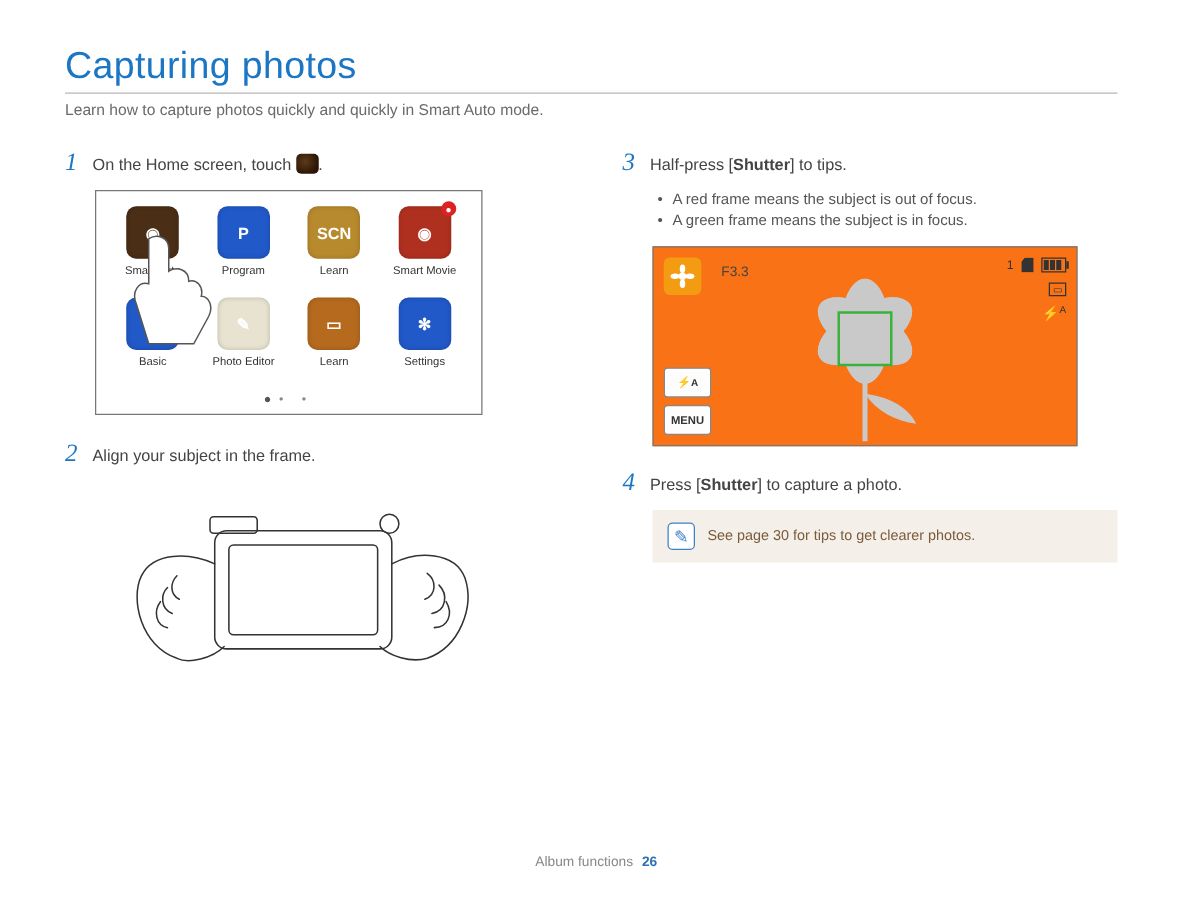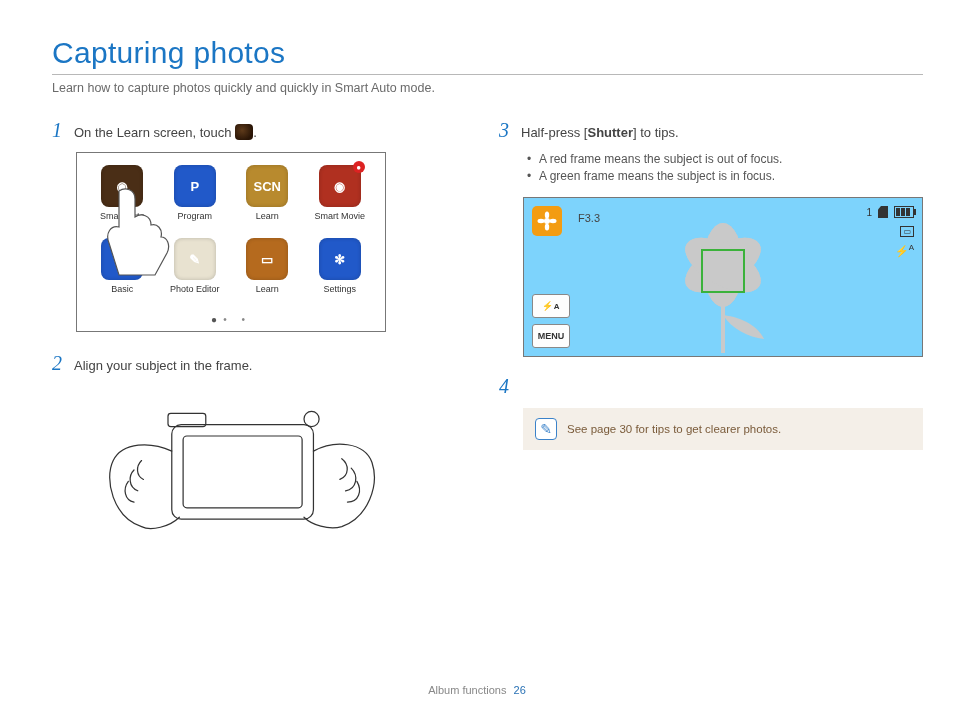--- a/index.html
+++ b/index.html
@@ -7,21 +7,21 @@
     padding: 0;
     font-family: Arial, Helvetica, sans-serif;
     color: #4a4a4a;
     background: #fff;
     width: 954px;
     height: 720px;
     overflow: hidden;
     position: relative;
   }
   .page {
-    padding: 36px 31px 0 52px;
+    padding: 36px 60px 0 52px;
   }
   .title {
     font-size: 30px;
     font-weight: 300;
     color: #1b76c4;
     margin: 0 0 4px 0;
     letter-spacing: 0.3px;
   }
   .rule {
     border: none;
@@ -139,24 +139,24 @@
     position: relative;
   }
   
   .fig-camera {
     margin: 0 0 0 24px;
     width: 320px;
   }
   
   .fig-lcd {
     margin: 10px 0 18px 24px;
-    width: 400px;
+    width: 340px;
     height: 160px;
     border: 1px solid #777;
-    background: #7dd3fc;
+    background: #f97316;
     position: relative;
     box-sizing: border-box;
     overflow: hidden;
   }
   .lcd-mode {
     position: absolute;
     top: 8px; left: 8px;
     width: 30px; height: 30px;
     background: #f39c12;
     border-radius: 5px;
@@ -232,21 +232,21 @@
   }
   
   .footer {
     position: absolute;
     bottom: 24px;
     left: 0; right: 0;
     text-align: center;
     font-size: 11px;
     color: #888;
   }
-  .footer .pagenum { color: #2a72b5; margin-left: 4px;}
+  .footer .pagenum { color: #2a72b5; margin-left: 4px; font-weight: bold;}
   
   .batt {
     display: inline-block;
     width: 18px; height: 10px;
     border: 1px solid #333;
     position: relative;
     vertical-align: -1px;
   }
   .batt::after { content:""; position:absolute; right:-3px; top:2px; width:2px; height:6px; background:#333;}
   .batt-fill { position:absolute; left:1px; top:1px; bottom:1px; display:flex; gap:1px;}
@@ -265,21 +265,21 @@
   <hr class="rule">
   <p class="subtitle">Learn how to capture photos quickly and quickly in Smart Auto mode.</p>
 
   <div class="columns">
 
     <div class="col">
 
       <div class="step">
         <span class="step-num">1</span>
         <span class="step-text">
-          <span>On the Learn screen, touch </span><span class="inline-icon"></span><span>.</span>
+          <span>On the Home screen, touch </span><span class="inline-icon"></span><span>.</span>
         </span>
       </div>
 
       <div class="fig-home">
         <div class="icon-grid" id="icon-grid">
             <div class="app">
               <div class="app-icon" style="background: rgb(74, 46, 22); position: relative; color: rgb(255, 255, 255); font-size: 13px; font-weight: bold;">◉</div>
               <span>Smart Auto</span>
             </div>
             <div class="app">
@@ -410,20 +410,23 @@
             <path d="M85 90 C85 120, 85 140, 85 150"></path>
             <path d="M85 110 C100 112, 118 118, 126 134 C110 132, 94 124, 85 110 Z"></path>
             <rect x="83" y="88" width="4" height="60"></rect>
           </g>
         </svg>
         <div class="focus-box"></div>
       </div>
 
       <div class="step">
         <span class="step-num">4</span>
+        <span class="step-text">
+          <span>Press [</span><span class="bold">Shutter</span><span>] to capture a photo.</span>
+        </span>
       </div>
 
       <div class="note">
         <span class="note-icon">✎</span>
         <span>See page 30 for tips to get clearer photos.</span>
       </div>
 
     </div>
   </div>
 </div>

